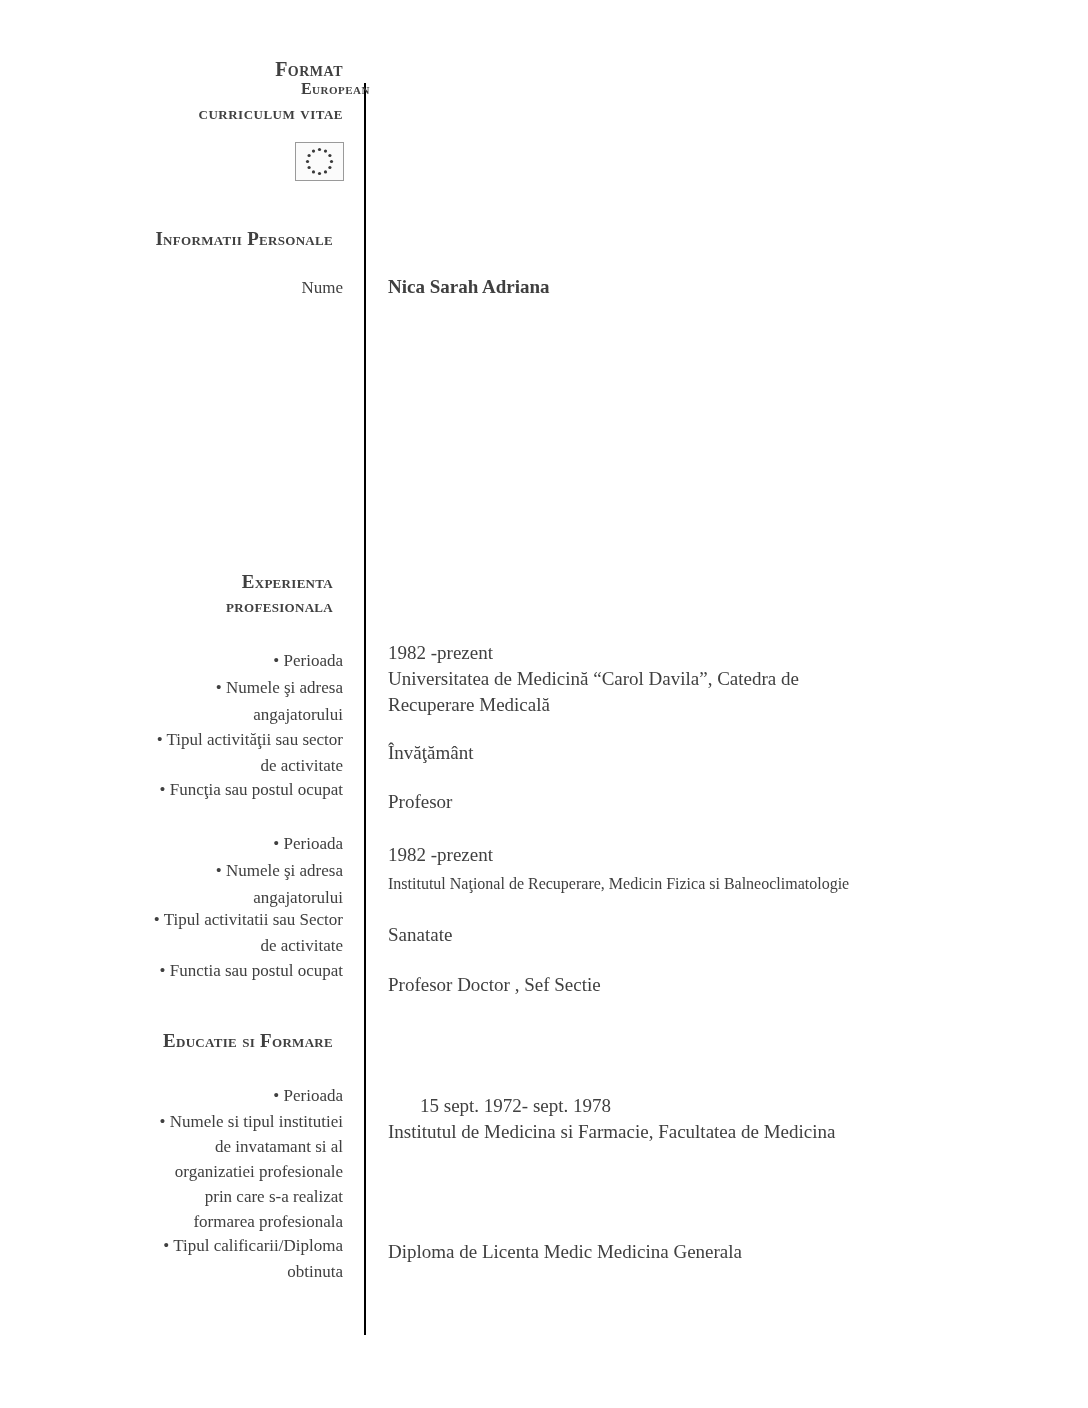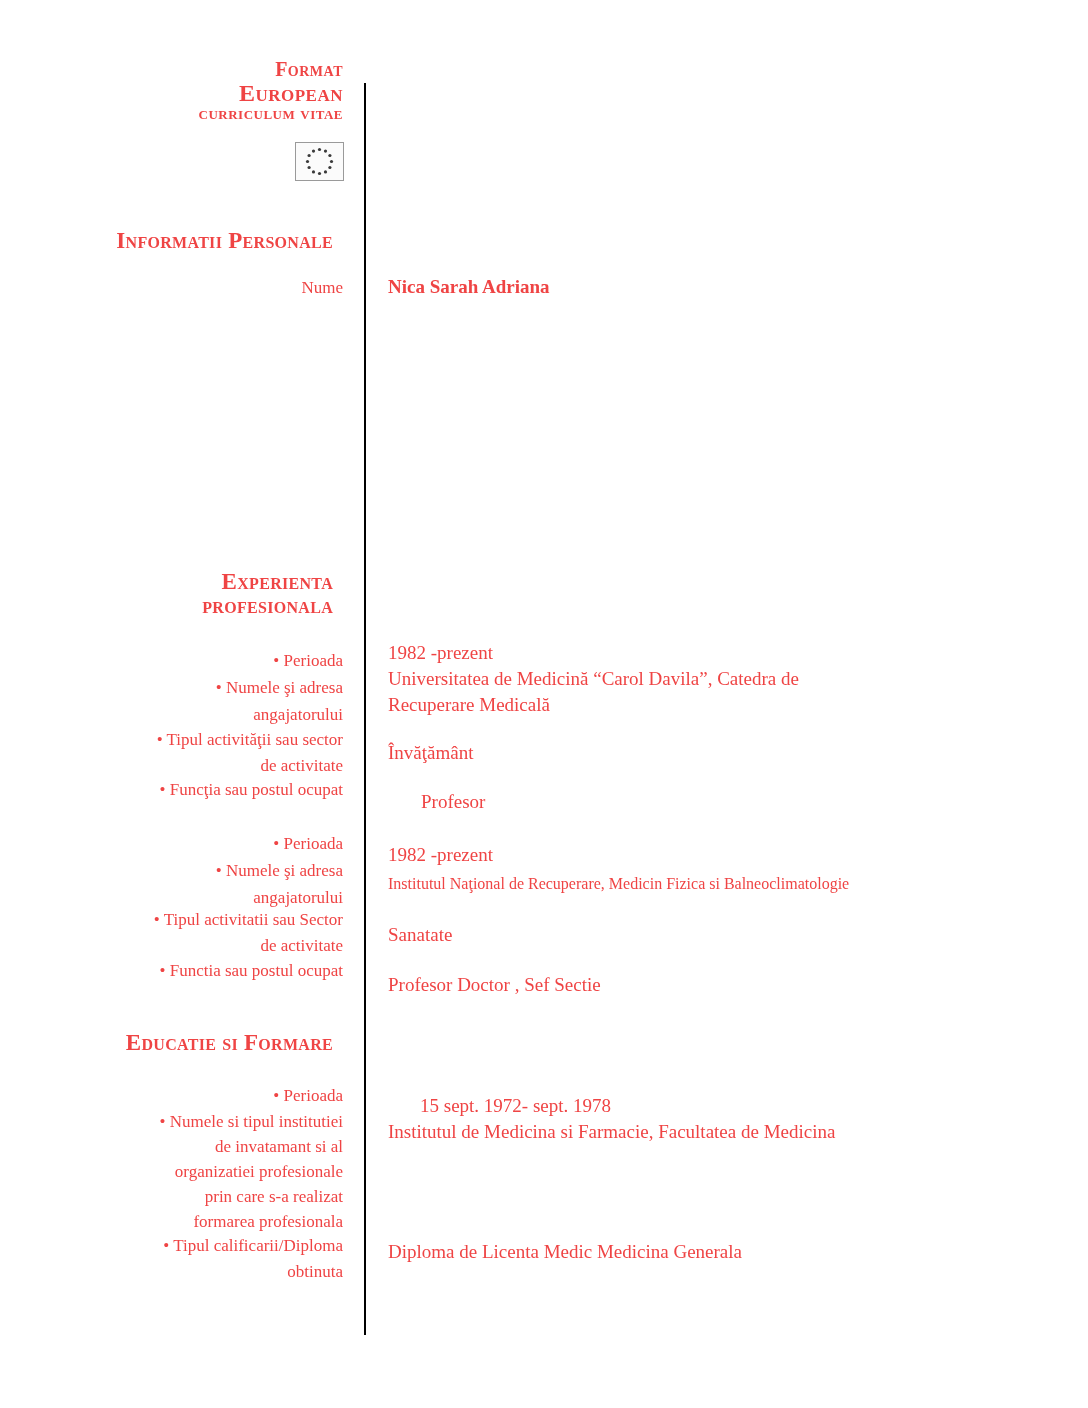--- a/index.html
+++ b/index.html
@@ -1,40 +1,40 @@
 <!DOCTYPE html>
 <html><head>
 <meta charset="utf-8">
 <style>
   html,body { margin:0; padding:0; background:#ffffff; }
   .page {
     position:relative;
     width:1088px; height:1408px;
     background:#ffffff;
     font-family:"Liberation Serif","DejaVu Serif",serif;
-    color:#ef4444;
+    color:#404040;
     overflow:hidden;
   }
   .vline {
     position:absolute;
     left:364px; top:83px;
     width:2px; height:1252px;
     background:#000000;
   }
   
   .lcol {
     position:absolute;
     left:0; width:343px;
     text-align:right;
     white-space:pre-line;
   }
   .hdr1 { font-size:20px; font-weight:bold; font-variant:small-caps; letter-spacing:0.5px; }
-  .hdr2 { font-size:24px; font-weight:bold; font-variant:small-caps; letter-spacing:0.5px; }
+  .hdr2 { font-size:16px; font-weight:bold; font-variant:small-caps; letter-spacing:0.5px;margin-left:27px; }
   .hdr3 { font-size:18px; font-weight:bold; font-variant:small-caps; letter-spacing:0.5px; }
-  .sec  { font-size:23px; font-weight:bold; font-variant:small-caps; letter-spacing:0.3px; padding-right:10px; box-sizing:border-box; }
+  .sec  { font-size:19px; font-weight:bold; font-variant:small-caps; letter-spacing:0.3px; padding-right:10px; box-sizing:border-box; }
   .lbl  { font-size:17px; line-height:26px; }
   .lbl5 { font-size:17px; line-height:25px; }
   
   .rcol {
     position:absolute;
     left:388px; width:660px;
     text-align:left;
     white-space:pre-line;
     font-size:19px; line-height:26px;
   }
@@ -92,21 +92,21 @@
   <div class="lcol lbl" style="top:674px; left:143px; width:200px; line-height:27px;">• Numele şi adresa
 angajatorului</div>
   <div class="rcol" style="top:666px;">Universitatea de Medicină “Carol Davila”, Catedra de
 Recuperare Medicală</div>
 
   <div class="lcol lbl" style="top:727px; left:143px; width:200px;">• Tipul activităţii sau sector
 de activitate</div>
   <div class="rcol" style="top:740px;">Învăţământ</div>
 
   <div class="lcol lbl" style="top:777px;">• Funcţia sau postul ocupat</div>
-  <div class="rcol" style="top:789px;margin-left:33px;">Profesor</div>
+  <div class="rcol" style="top:789px;">Profesor</div>
 
   <div class="lcol lbl" style="top:831px;">• Perioada</div>
   <div class="rcol" style="top:842px;">1982 -prezent</div>
 
   <div class="lcol lbl" style="top:857px; left:143px; width:200px; line-height:27px;">• Numele şi adresa
 angajatorului</div>
   <div class="rcol small" style="top:871px;">Institutul Naţional de Recuperare, Medicin Fizica si Balneoclimatologie</div>
 
   <div class="lcol lbl" style="top:907px; left:143px; width:200px;">• Tipul activitatii sau Sector
 de activitate</div>

